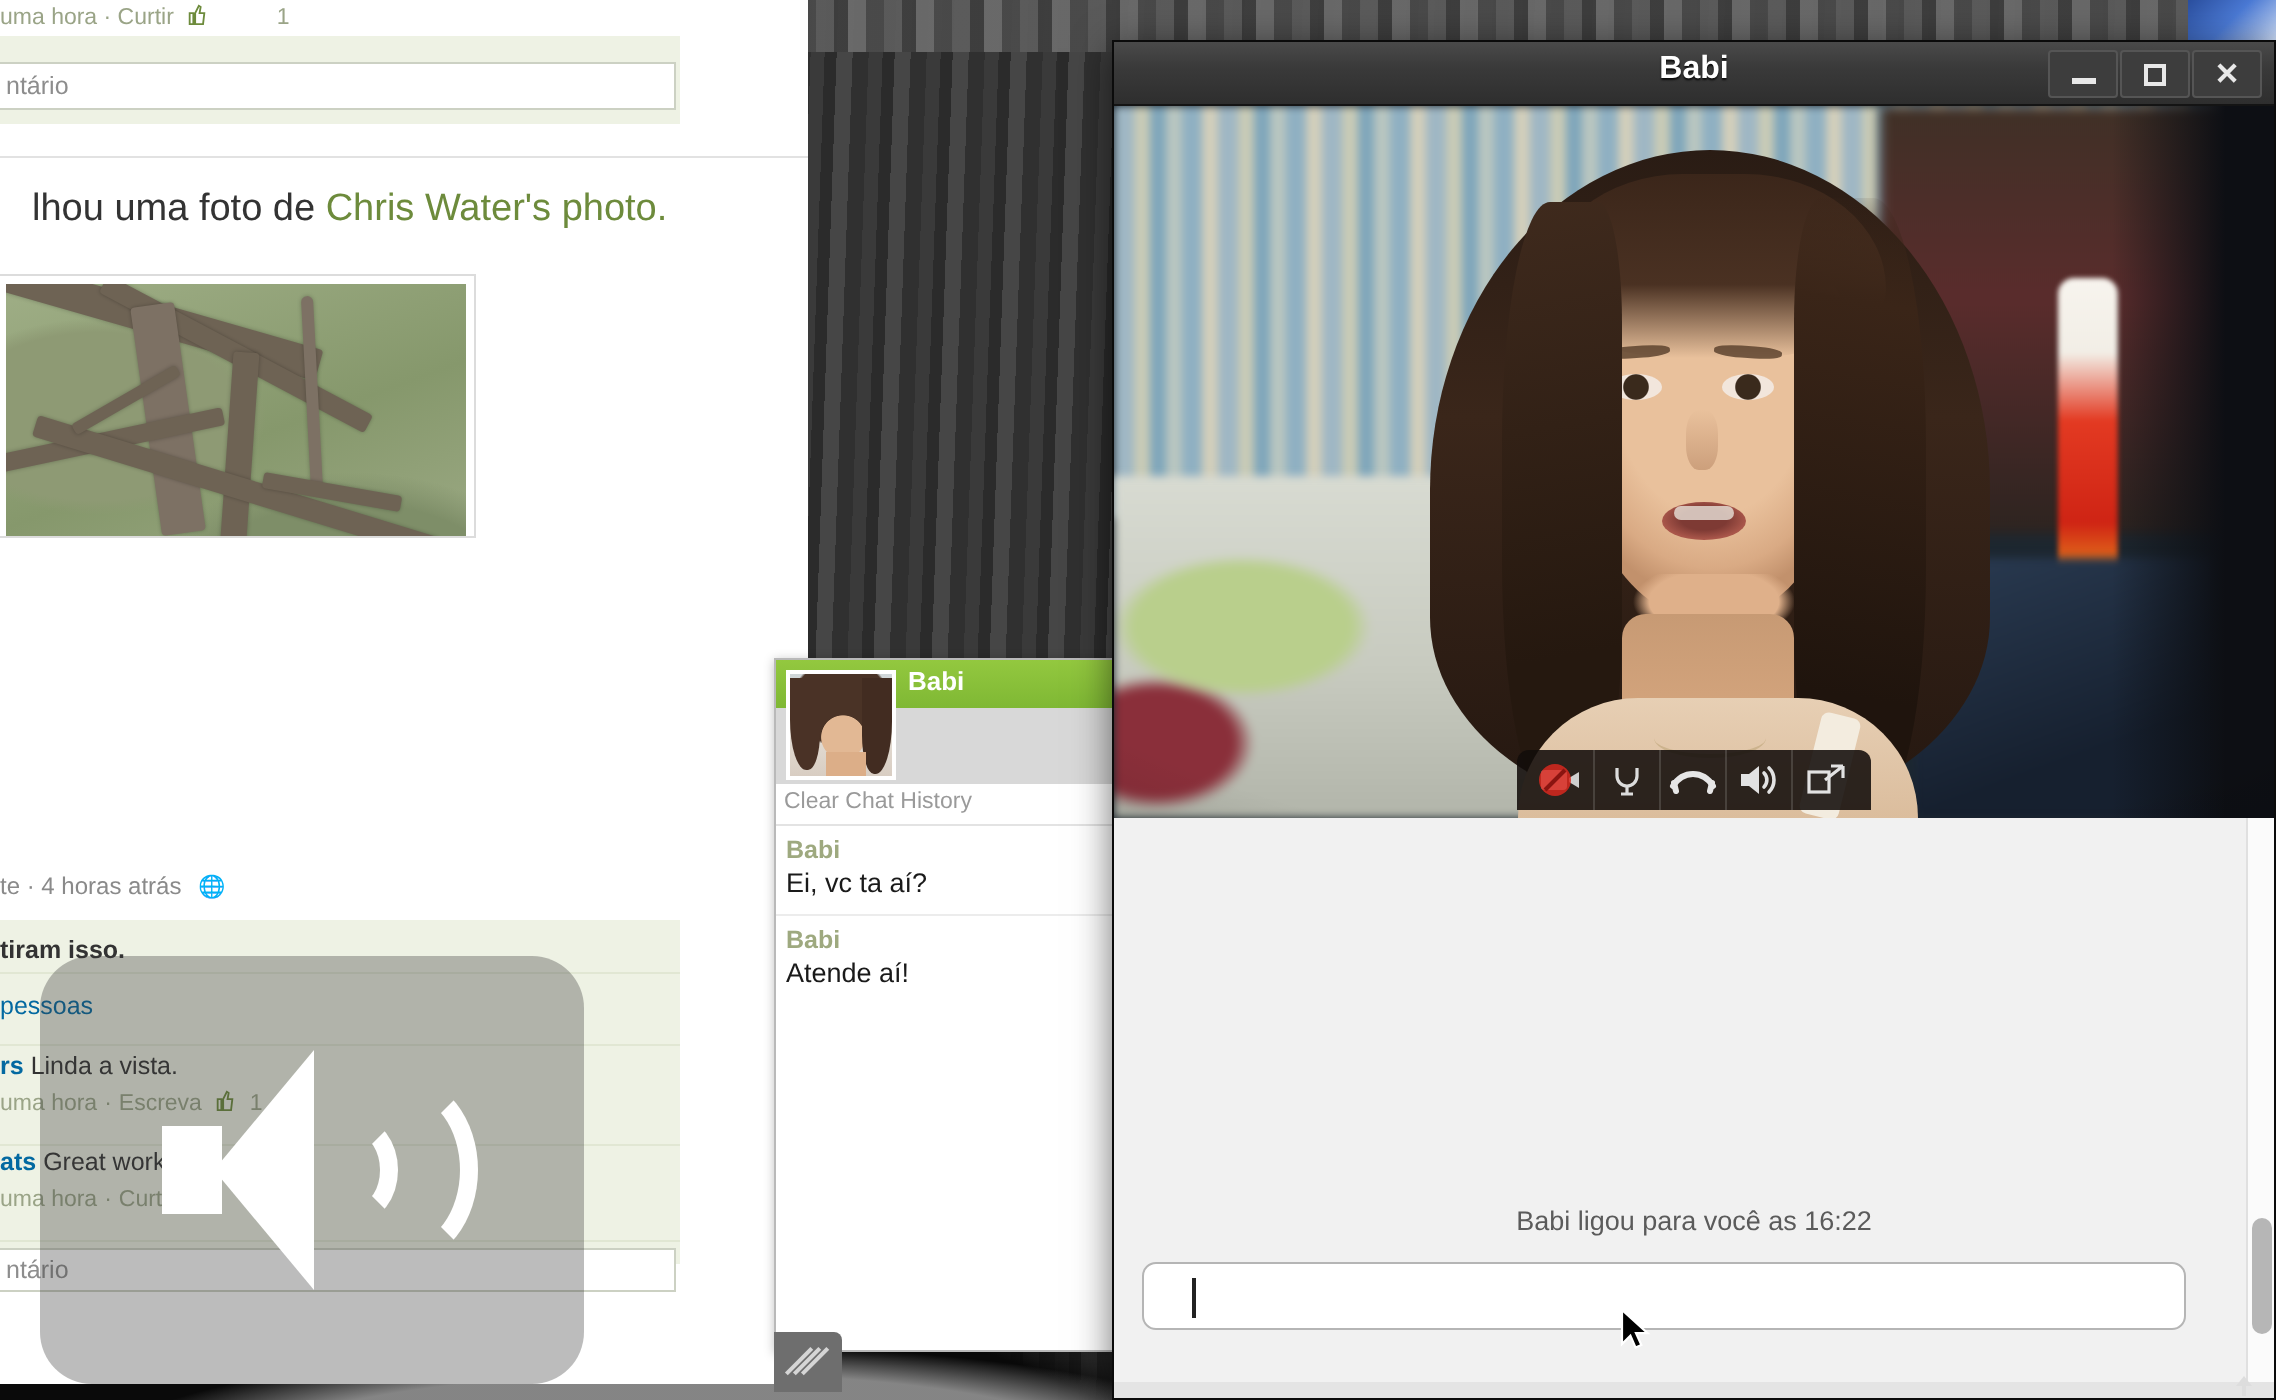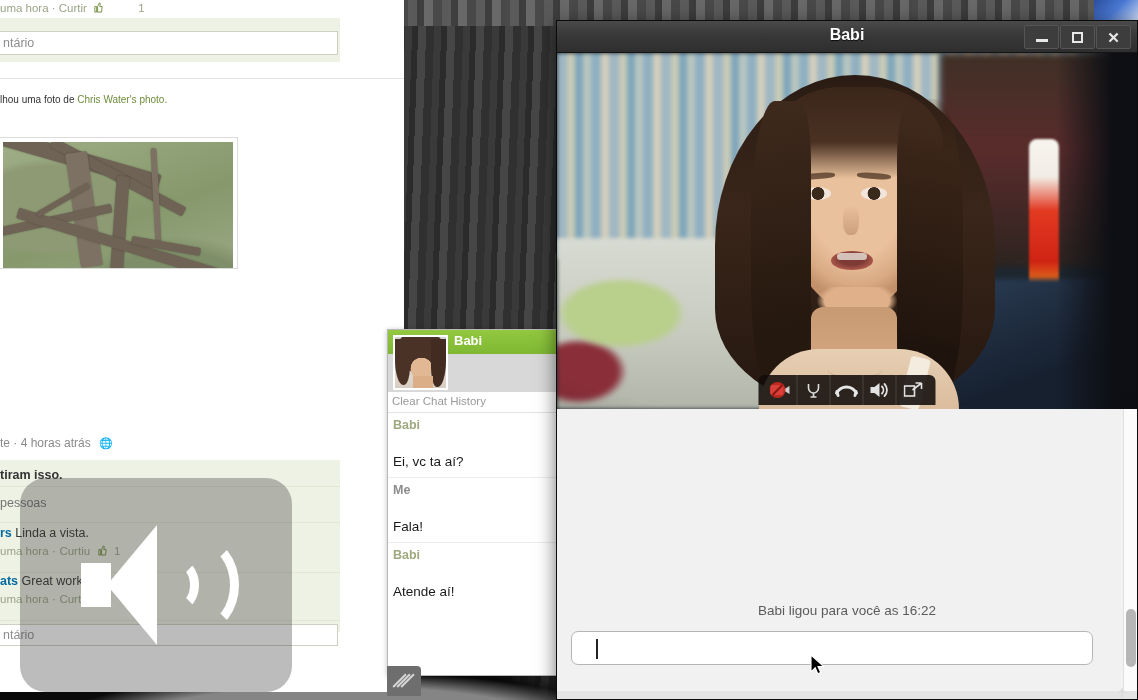--- a/index.html
+++ b/index.html
@@ -54,21 +54,21 @@
   .fb-comment-box-1 {
     position:absolute; left:-2px; top:31px; width:340px; height:24px;
     background:#fff; border:1px solid #ccd1c3;
   }
   .fb-comment-box-1 span { position:absolute; left:4px; top:4px; font-size:12.5px; color:#8d8d8d; }
   .fb-comment-wrap-1 {
     position:absolute; left:0; top:18px; width:340px; height:44px; background:#eef2e4;
   }
   .fb-divider { position:absolute; left:0; top:78px; width:404px; height:1px; background:#e2e2e2; }
   .fb-story {
-    position:absolute; left:0; top:94px; font-size:10px; color:#333; white-space:nowrap;
+    position:absolute; left:16px; top:94px; font-size:19px; color:#333; white-space:nowrap;
   }
   .fb-story .link { color:#6d8b3c; }
   .fb-photo-inner {
     width:100%; height:265px; position:relative; overflow:hidden;
     background:
       radial-gradient(ellipse 120px 70px at 20% 25%, #8e9a74 0 60%, rgba(0,0,0,0) 70%),
       radial-gradient(ellipse 150px 90px at 75% 60%, #7e8e68 0 55%, rgba(0,0,0,0) 72%),
       linear-gradient(160deg,#9fae86 0%, #86986c 35%, #9aa882 60%, #7d8c66 100%);
     filter: blur(.3px);
   }
@@ -149,21 +149,21 @@
   .chat-avatar .hair-r { position:absolute; right:0; top:2px; width:15px; height:48px; background:#422c21; border-radius:0 0 55% 40%; }
   .chat-avatar .neck { position:absolute; left:18px; bottom:0; width:20px; height:12px; background:#dcae88; }
   .chat-clear {
     height:21px; background:#fff; border-bottom:1px solid #e3e3e3; position:relative;
   }
   .chat-clear span { position:absolute; left:4px; top:3px; font-size:11.5px; color:#9a9a9a; }
   .chat-messages { background:#fff; }
   .msg { padding:4px 5px 6px 5px; border-bottom:1px solid #ececec; }
   .msg .who { font-size:12.5px; font-weight:bold; color:#9ea97f; line-height:16px; }
   .msg .who.me { color:#8c8c8c; }
-  .msg .body { font-size:13.5px; color:#1a1a1a; line-height:18px;margin-top:20px; }
+  .msg .body { font-size:13.5px; color:#1a1a1a; line-height:18px; }
   .chat-inputbar {
     position:absolute; left:0; bottom:0; width:100%; height:30px;
     background:#f4f4f4; border-top:1px solid #d6d6d6;
   }
   .chat-inputbar .kbd {
     position:absolute; left:6px; top:6px; width:22px; height:18px;
   }
   .chat-inputbar .ph {
     position:absolute; left:41px; top:7px; font-size:13px; color:#8d8d8d;
   }
@@ -403,30 +403,30 @@
     </div>
 
     <div class="fb-likes-block">
       <div class="line" style="top:26px;"></div>
       <div class="line" style="top:62px;"></div>
       <div class="line" style="top:112px;"></div>
       <div class="line" style="top:160px;"></div>
     </div>
 
     <div class="fb-txt" style="top:468px;font-weight:bold;">tiram isso.</div>
-    <div class="fb-txt" style="top:496px; color:#737373;text-align:center;">pessoas</div>
+    <div class="fb-txt" style="top:496px; color:#0369a1;text-align:center;">pessoas</div>
 
     <div class="fb-txt" style="top:526px;">
       <span class="name">rs</span>
       <span>Linda a vista.</span>
     </div>
     <div class="fb-txt" style="top:544px;">
       <span class="meta">uma hora</span>
       <span class="meta">·</span>
-      <span class="meta lk">Curtiu</span>
+      <span class="meta lk">Escreva</span>
       <svg class="fb-thumb-like" viewBox="0 0 12 12">
         <path d="M2 5h2v6H2zM5 5l2-4 1 .6L7.4 5H10l-.7 6H5z" fill="none" stroke="#6d8b3c" stroke-width="1"></path>
       </svg>
       <span class="meta">1</span>
     </div>
 
     <div class="fb-txt" style="top:574px;">
       <span class="name">ats</span>
       <span>Great work ma</span>
     </div>
@@ -461,24 +461,20 @@
       <div class="hair-r"></div>
       <div class="neck"></div>
     </div>
     <div class="chat-clear">
       <span>Clear Chat History</span>
     </div>
     <div class="chat-messages">
       <div class="msg">
         <div class="who">Babi</div>
         <div class="body">Ei, vc ta aí?</div>
-      </div>
-      <div class="msg">
-        <div class="who me">Me</div>
-        <div class="body">Fala!</div>
       </div>
       <div class="msg" style="border-bottom:none">
         <div class="who">Babi</div>
         <div class="body">Atende aí!</div>
       </div>
     </div>
   </div>
   <div class="resize-grip">
     <i></i>
       <i></i>

